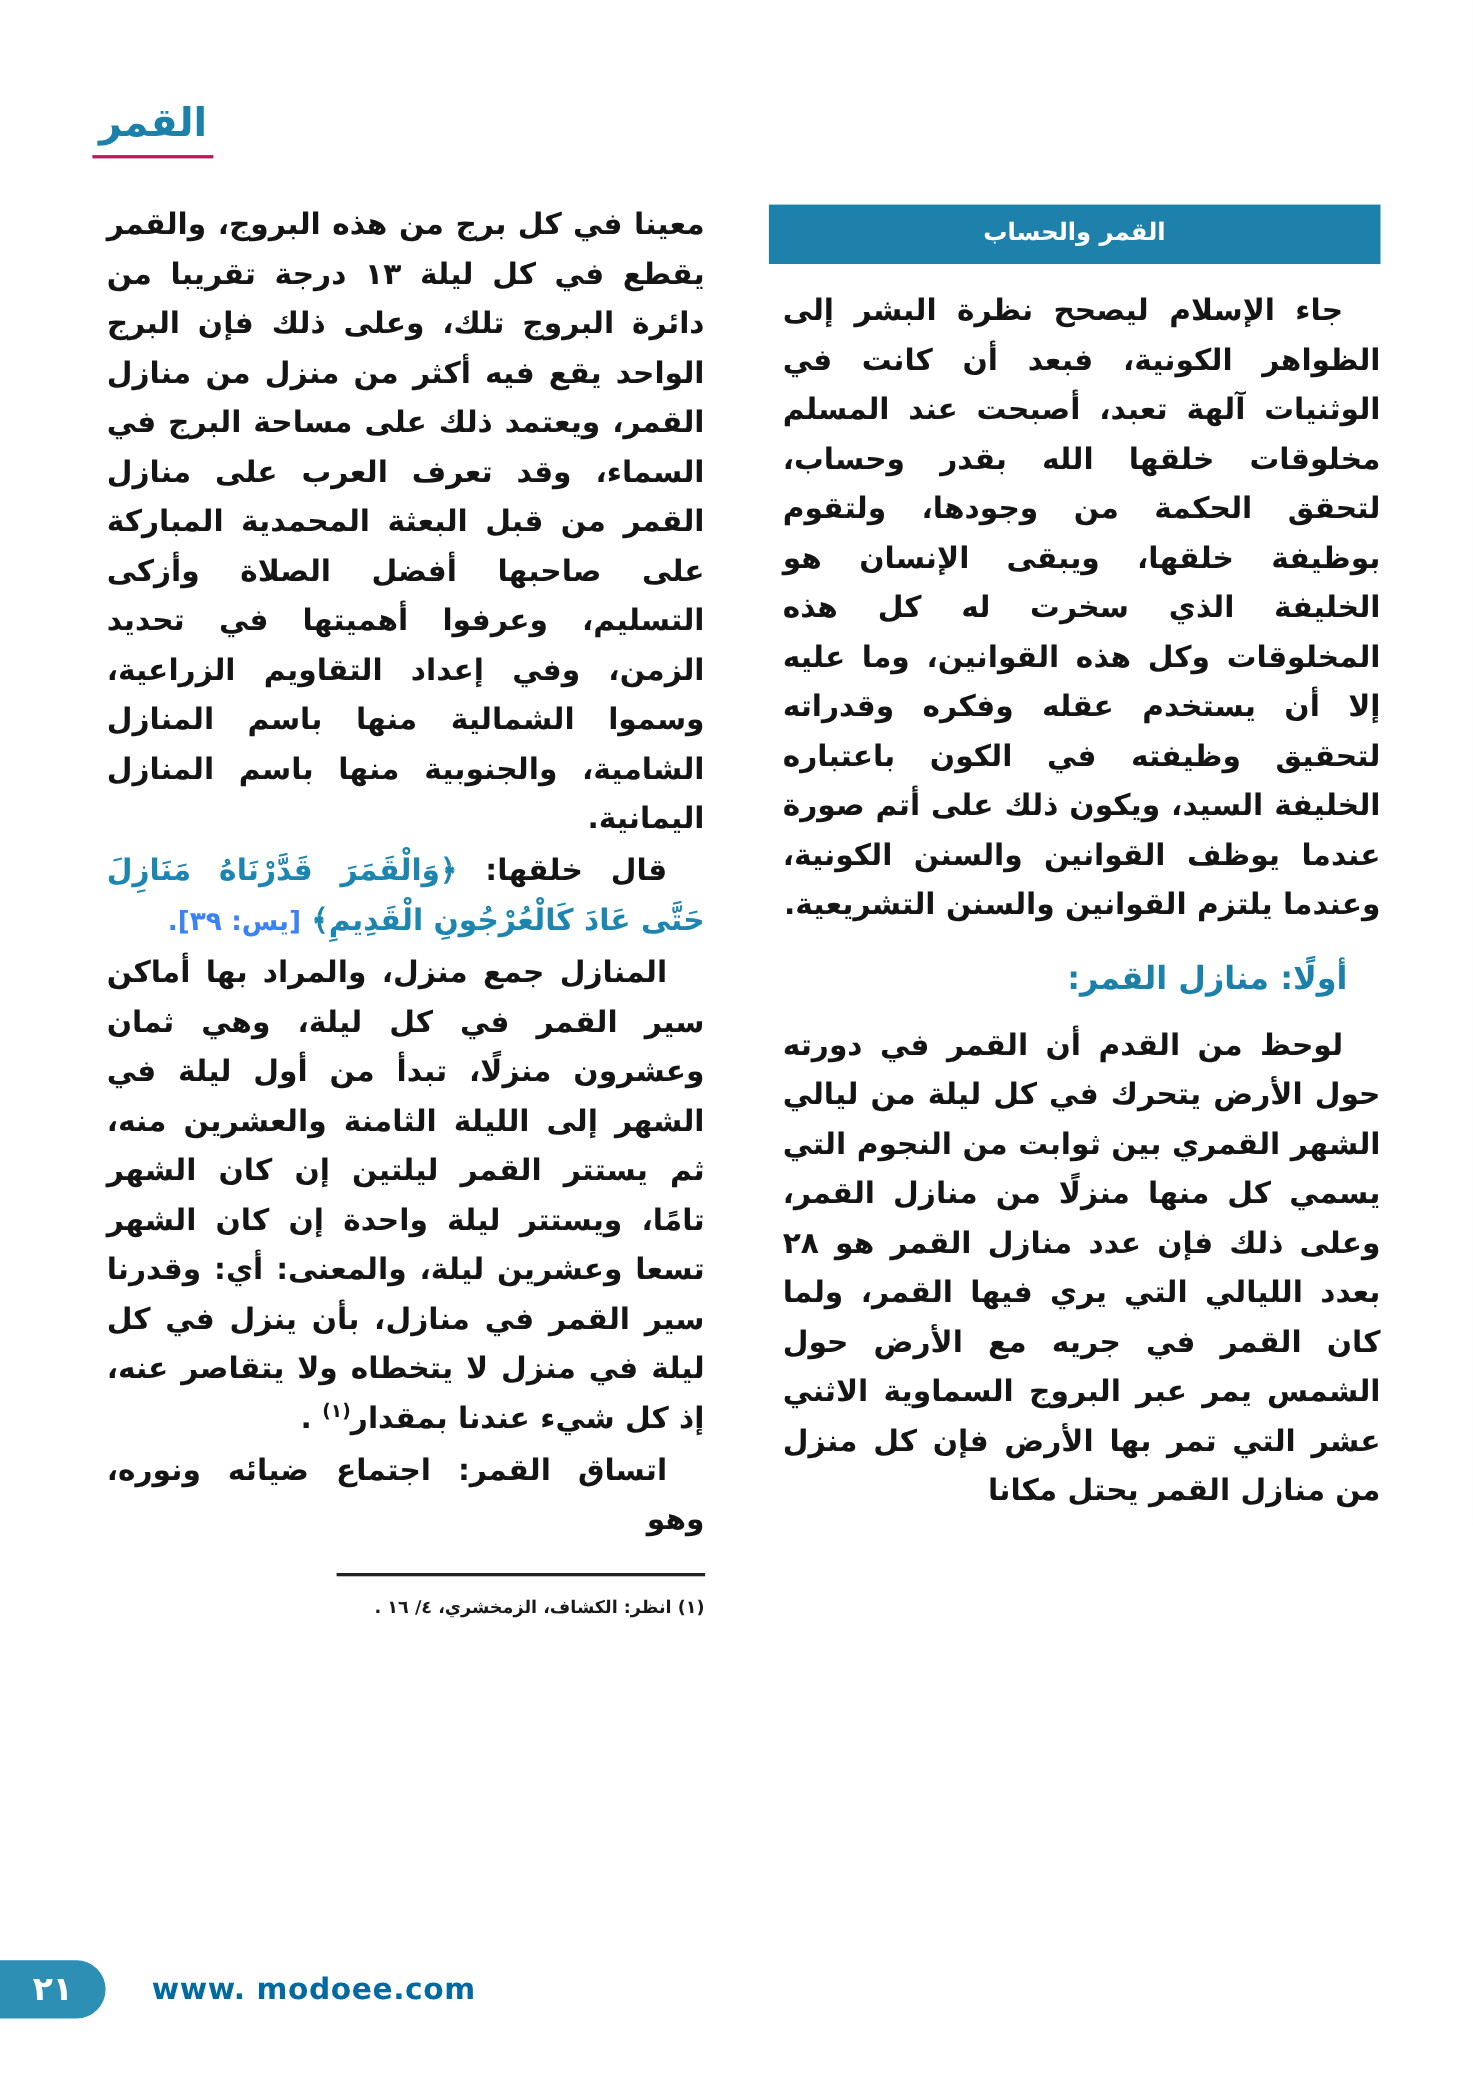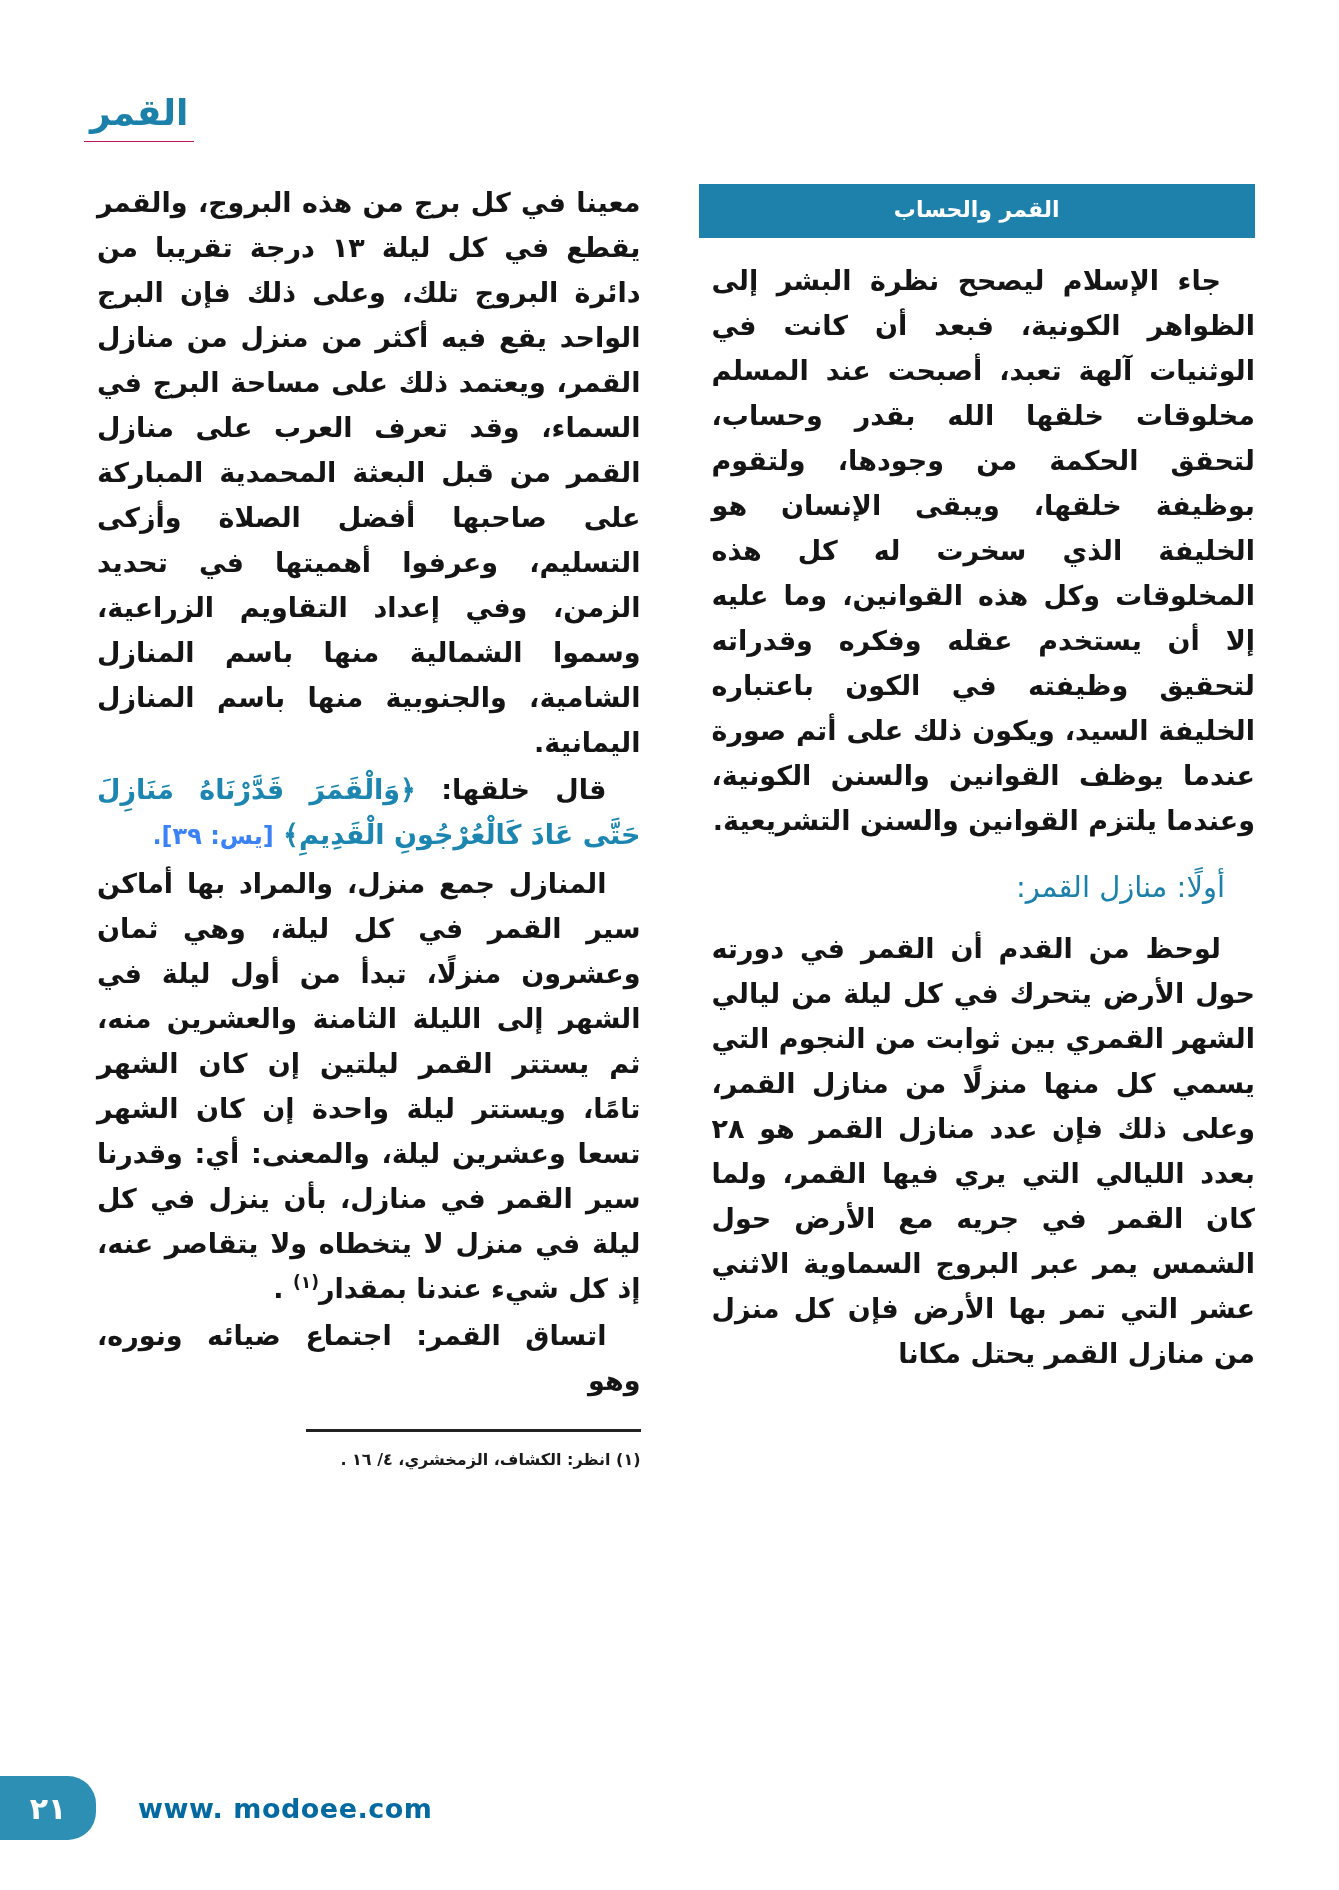--- a/index.html
+++ b/index.html
@@ -15,21 +15,21 @@
     padding:92px 84px 0 84px;
   }
   
   .running-head { width:100%; text-align:left; }
   .book-title {
     display:inline-block;
     color:#1b81ab;
     font-size:36px;
     font-weight:bold;
     padding:0 6px 8px 6px;
-    border-bottom:1px solid #be185d;
+    border-bottom:3px solid #be185d;
   }
   
   .columns { display:flex; gap:58px; margin-top:38px; }
   .col {
     width:557px;
     font-size:27px;
     line-height:45px;
     font-weight:700;
     color:#151515;
     text-align:justify;
@@ -42,21 +42,21 @@
     text-align:center;
     font-size:22px;
     font-weight:bold;
     line-height:1;
     padding:15px 0 17px 0;
     margin:4px 0 20px 0;
   }
   .subheading {
     color:#1b81ab;
     font-size:29px;
-    font-weight:normal;
+    font-weight:bold;
     margin:22px 0 16px 0;
     text-indent:30px;
   }
   .quran { color:#1c86b0; font-weight:bold; }
   .verse-ref { color:#3b82f6; font-size:24px; font-weight:600; }
   sup.fn-mark { font-size:17px; line-height:0; font-weight:700; }
   .footnote-block { margin-top:26px; }
   .footnote-sep {
     width:335px;
     border-top:3px solid #222222;
@@ -73,21 +73,21 @@
   .footer {
     position:absolute;
     left:0; top:1778px;
     width:100%;
     height:60px;
     display:flex;
     align-items:center;
     direction:ltr;
   }
   .page-pill {
-    width:96px; height:64px;
+    width:96px; height:53px;
     background:#2e8fb4;
     border-radius:0 28px 28px 0;
     display:flex; align-items:center; justify-content:center;
     color:#ffffff;
     font-size:30px;
     font-weight:bold;
   }
   .website {
     margin-left:42px;
     color:#0369a1;

